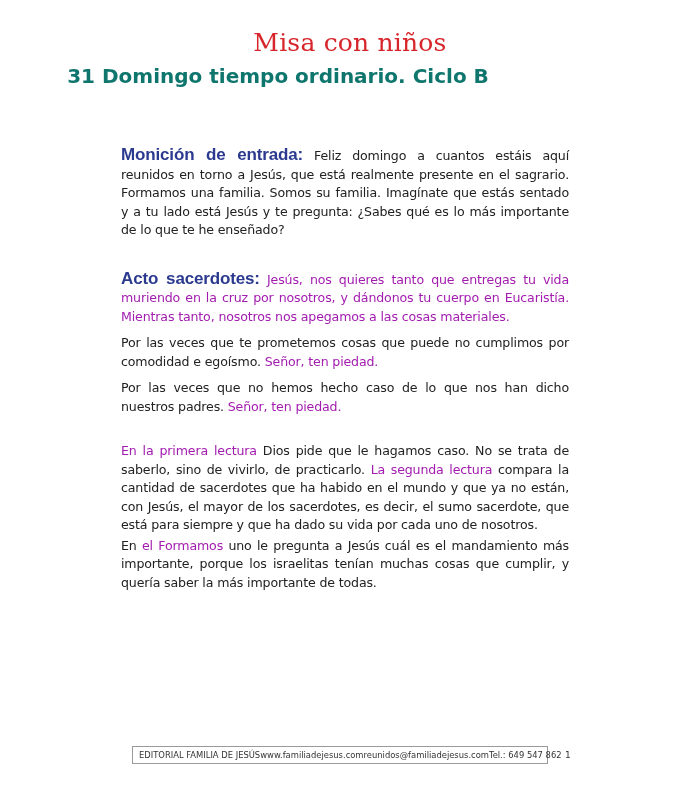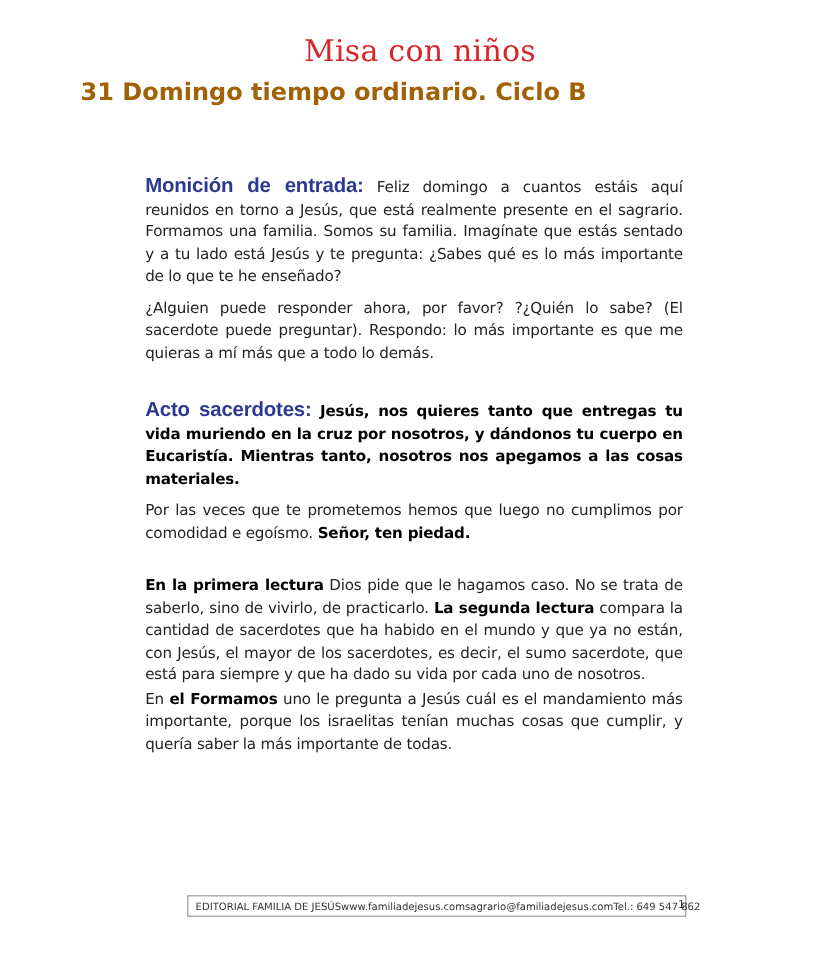--- a/index.html
+++ b/index.html
@@ -25,21 +25,21 @@
     }
     .subtitle {
       position: absolute;
       top: 64px;
       left: 0;
       width: 556px;
       text-align: center;
       font-family: "DejaVu Sans", sans-serif;
       font-weight: bold;
       font-size: 20px;
-      color: #a16207;
+      color: #0f766e;
     }
     .content {
       position: absolute;
       left: 121px;
       top: 146px;
       width: 460px;
     }
     .para {
       font-size: 12.6px;
       line-height: 18.5px;
@@ -47,21 +47,21 @@
       margin: 0 12px 8px 0;
       color: #222;
       letter-spacing: -0.15px;
     }
     .heading {
       font-family: "Liberation Sans", sans-serif;
       font-weight: bold;
       color: #2b3a8f;
       font-size: 17px;
     }
-    .bold { font-weight: bold; color: #000000; }
+    .bold { font-weight: normal; color: #a21caf; }
     .section-gap { height: 22px; }
     .section-gap2 { height: 18px; }
     .lect-heading {
       font-family: "Liberation Sans", sans-serif;
       font-weight: bold;
       color: #2b3a8f;
       font-size: 17px;
       margin-bottom: 2px;
       line-height: 22px;
     }
@@ -75,21 +75,20 @@
       border: 1px solid #9a9a9a;
       font-size: 8.4px;
       line-height: 16px;
       color: #333;
       display: flex;
       justify-content: space-around;
       align-items: center;
       padding: 0 6px;
       box-sizing: content-box;
       white-space: nowrap;
-      margin-left: 24px;
     }
     .page-num {
       position: absolute;
       left: 565px;
       top: 750px;
       font-size: 9px;
       color: #333;
     }
   </style>
 </head>
@@ -98,47 +97,50 @@
 <div class="title">Misa con niños</div>
 <div class="subtitle">31 Domingo tiempo ordinario. Ciclo B</div>
 
 <div class="content">
 
   <section>
     <p class="para">
       <span class="heading">Monición de entrada:</span>
       <span>Feliz domingo a cuantos estáis aquí reunidos en torno a Jesús, que está realmente presente en el sagrario. Formamos una familia. Somos su familia. Imagínate que estás sentado y a tu lado está Jesús y te pregunta: ¿Sabes qué es lo más importante de lo que te he enseñado?</span>
     </p>
-    <p class="para">¿Alguien puede responder ahora, por favor? ?¿Quién lo sabe? (El sacerdote puede preguntar). Respondo: lo más importante es que me quieras a mí más que a todo lo demás.</p>
   </section>
 
   <div class="section-gap"></div>
 
   <section>
     <p class="para">
       <span class="heading">Acto sacerdotes:</span>
       <span class="bold">Jesús, nos quieres tanto que entregas tu vida muriendo en la cruz por nosotros, y dándonos tu cuerpo en Eucaristía. Mientras tanto, nosotros nos apegamos a las cosas materiales.</span>
     </p>
     <p class="para">
-      <span>Por las veces que te prometemos hemos que luego no cumplimos por comodidad e egoísmo.</span>
+      <span>Por las veces que te prometemos cosas que puede no cumplimos por comodidad e egoísmo.</span>
+      <span class="bold">Señor, ten piedad.</span>
+    </p>
+    <p class="para">
+      <span>Por las veces que no hemos hecho caso de lo que nos han dicho nuestros padres.</span>
       <span class="bold">Señor, ten piedad.</span>
     </p>
   </section>
 
   <div class="section-gap2"></div>
 
   <section>
     <p class="para tight">
       <span class="bold">En la primera lectura</span><span> Dios pide que le hagamos caso. No se trata de saberlo, sino de vivirlo, de practicarlo. </span><span class="bold">La segunda lectura</span><span> compara la cantidad de sacerdotes que ha habido en el mundo y que ya no están, con Jesús, el mayor de los sacerdotes, es decir, el sumo sacerdote, que está para siempre y que ha dado su vida por cada uno de nosotros.</span>
     </p>
     <p class="para">
       <span>En </span><span class="bold">el Formamos</span><span> uno le pregunta a Jesús cuál es el mandamiento más importante, porque los israelitas tenían muchas cosas que cumplir, y quería saber la más importante de todas.</span>
     </p>
   </section>
 </div>
 
 <div class="footer">
   <span>EDITORIAL FAMILIA DE JESÚS</span>
   <span>www.familiadejesus.com</span>
-  <span>sagrario@familiadejesus.com</span>
+  <span>reunidos@familiadejesus.com</span>
   <span>Tel.: 649 547 862</span>
 </div>
 <div class="page-num">1</div>
 
 </body></html>

